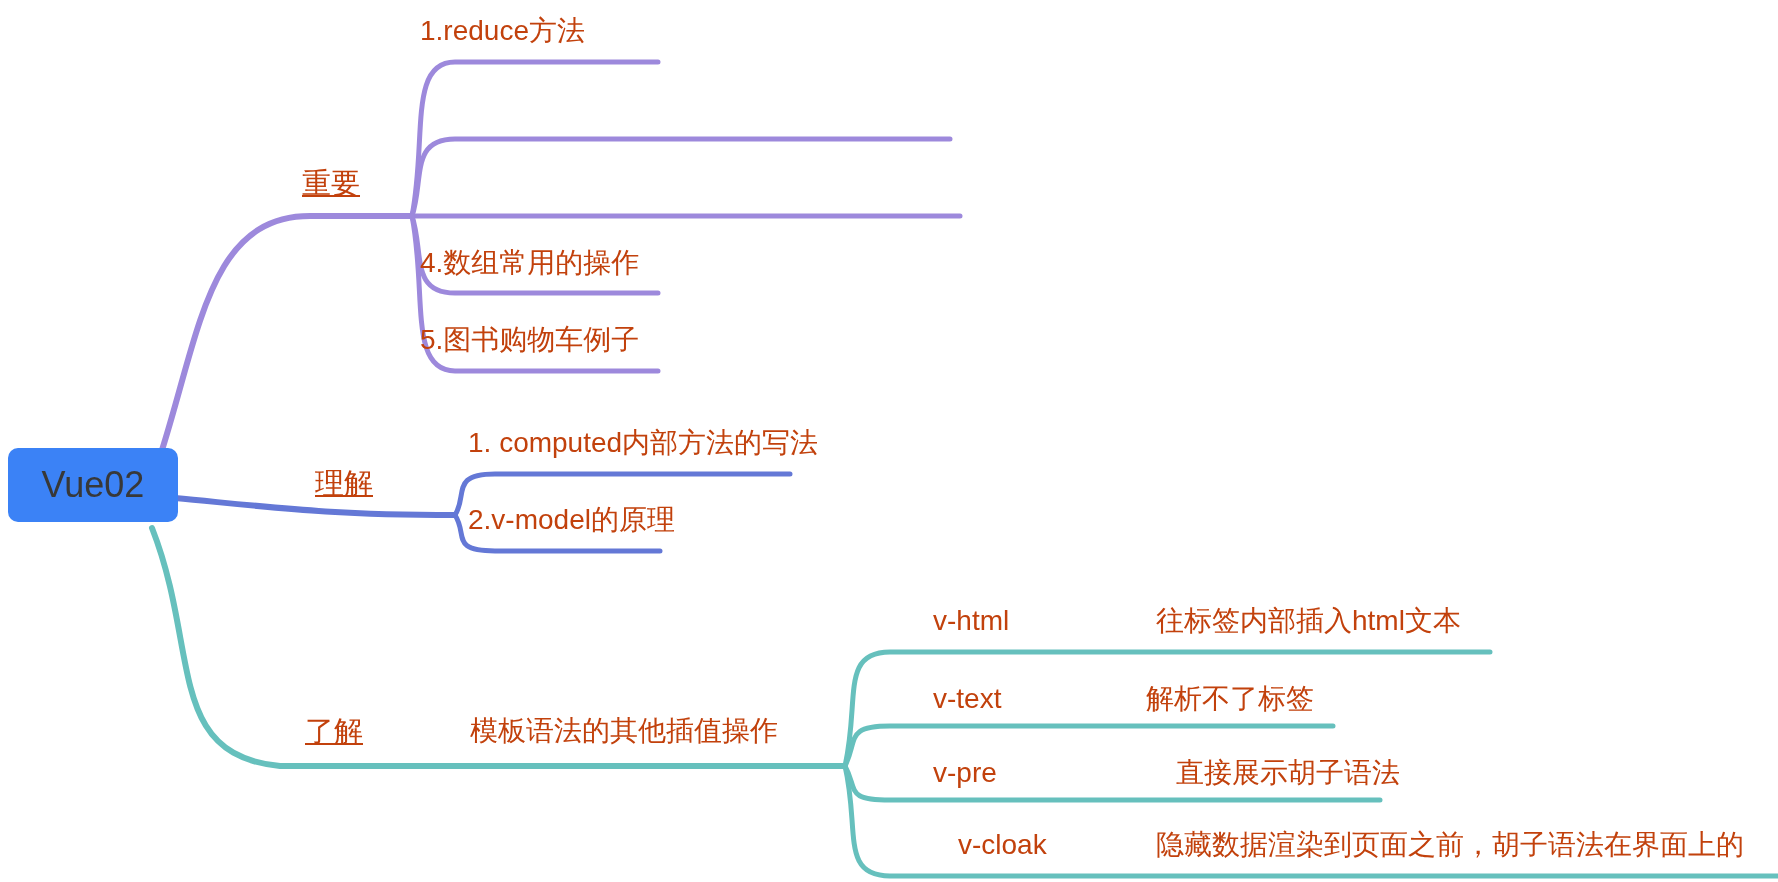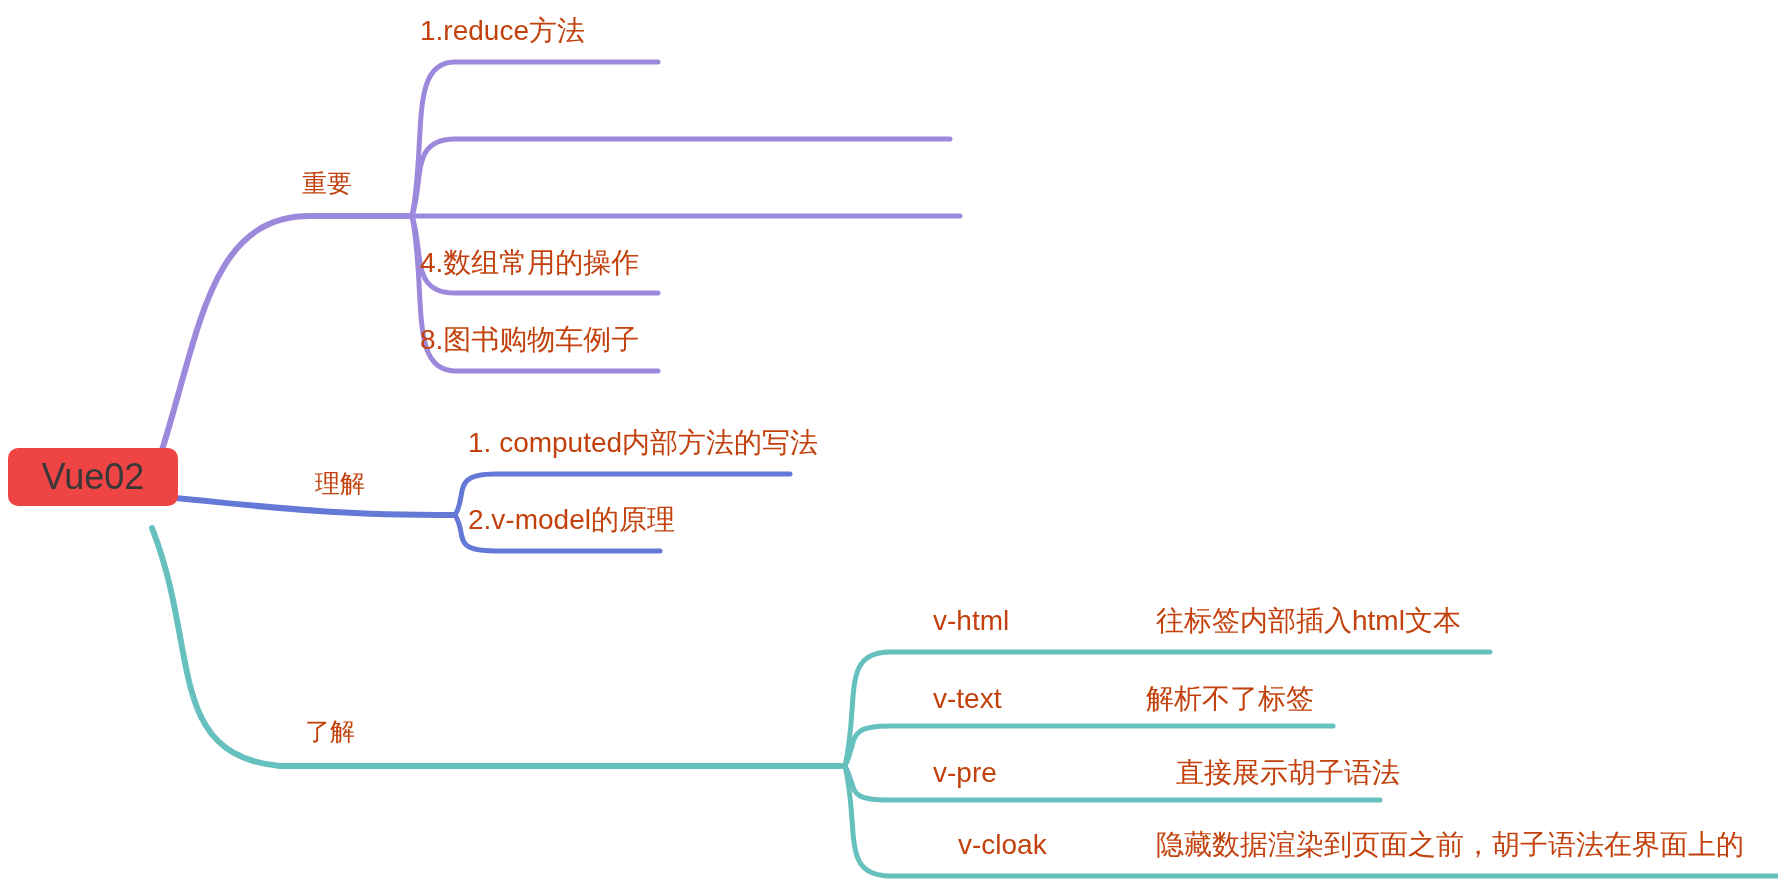--- a/index.html
+++ b/index.html
@@ -22,29 +22,30 @@
   }
   .label {
     position: absolute;
     color: #c2410c;
     font-size: 28px;
     line-height: 34px;
     white-space: nowrap;
     cursor: default;
   }
   .branch-label {
-    font-size: 25px;
+    font-size: 29px;
+    text-decoration: underline;
   }
   .root-node {
     position: absolute;
     left: 8px;
     top: 448px;
     width: 170px;
-    height: 58px;
-    background: #ef4444;
+    height: 74px;
+    background: #3b82f6;
     border-radius: 10px;
     display: flex;
     align-items: center;
     justify-content: center;
   }
   .root-node .root-label {
     color: #383838;
     font-size: 36px;
     white-space: nowrap;
   }
@@ -86,27 +87,28 @@
     </g>
   </svg>
 
   <div class="root-node">
     <span class="root-label">Vue02</span>
   </div>
 
   <div class="label branch-label" style="left:302px; top:166px;">重要</div>
   <div class="label" style="left:420px; top:14px;">1.reduce方法</div>
   <div class="label" style="left:420px; top:246px;">4.数组常用的操作</div>
-  <div class="label" style="left:420px; top:323px;">8.图书购物车例子</div>
+  <div class="label" style="left:420px; top:323px;">5.图书购物车例子</div>
 
   <div class="label branch-label" style="left:315px; top:466px;">理解</div>
   <div class="label" style="left:468px; top:426px;">1. computed内部方法的写法</div>
   <div class="label" style="left:468px; top:503px;">2.v-model的原理</div>
 
   <div class="label branch-label" style="left:305px; top:714px;">了解</div>
+  <div class="label" style="left:470px; top:714px;">模板语法的其他插值操作</div>
 
   <div class="label" style="left:933px; top:604px;">v-html</div>
   <div class="label" style="left:1156px; top:604px;">往标签内部插入html文本</div>
 
   <div class="label" style="left:933px; top:682px;">v-text</div>
   <div class="label" style="left:1146px; top:682px;">解析不了标签</div>
 
   <div class="label" style="left:933px; top:756px;">v-pre</div>
   <div class="label" style="left:1132px; top:756px;margin-left:44px;">直接展示胡子语法</div>
 

